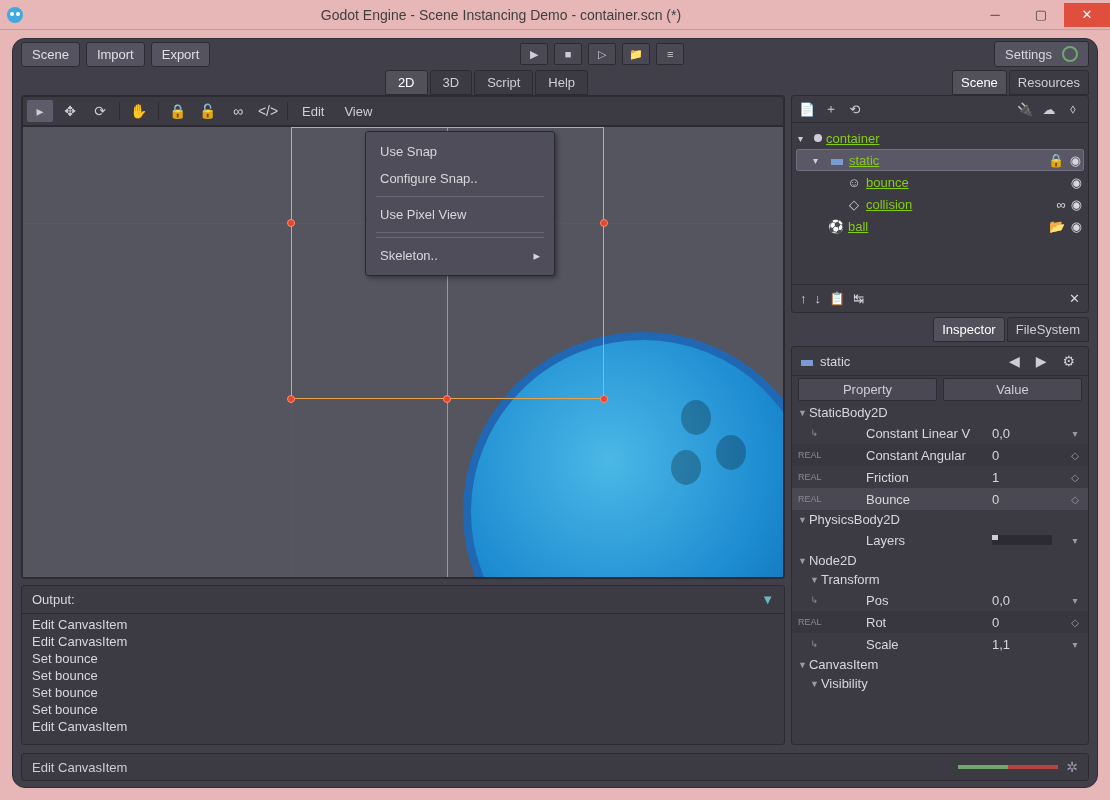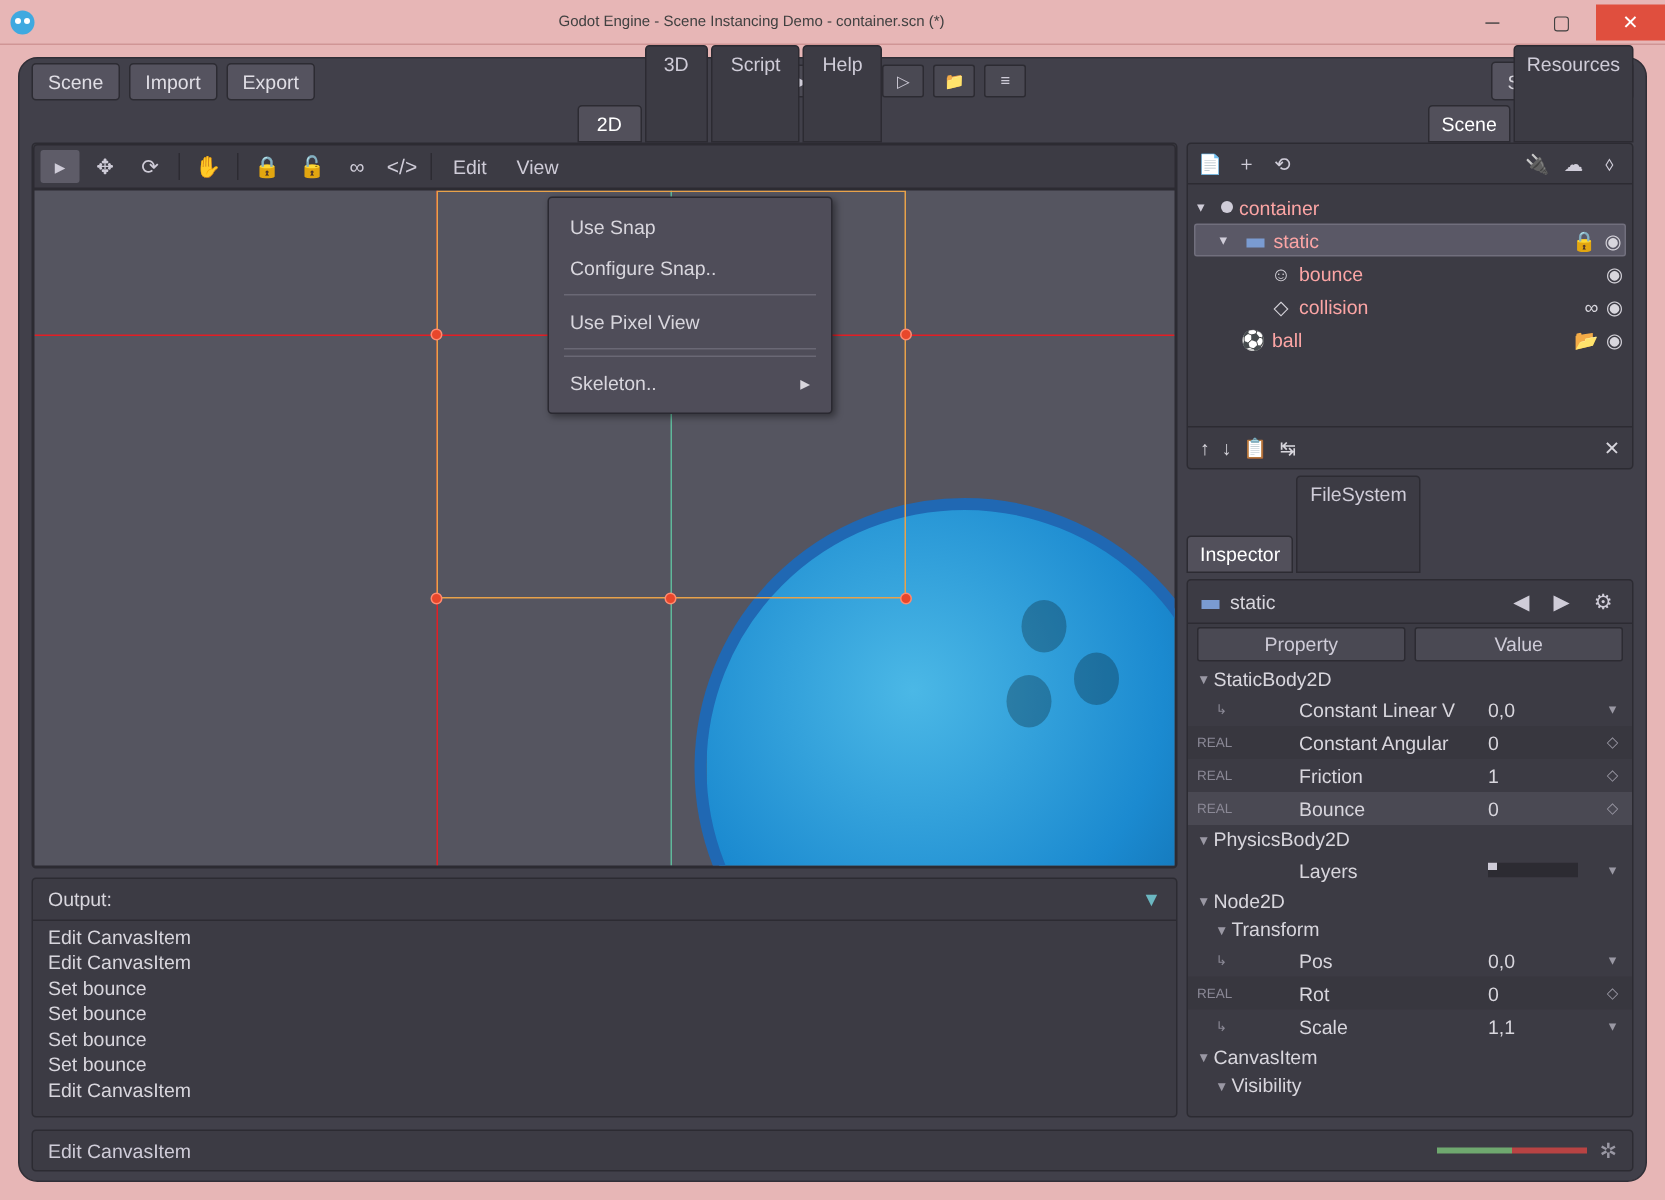--- a/index.html
+++ b/index.html
@@ -2,40 +2,40 @@
 <html><head>
 <meta charset="utf-8">
 <style>
   * { box-sizing: border-box; margin: 0; padding: 0; font-family: Arial, Helvetica, sans-serif; font-size: 13px; color: #d8d6dd; user-select: none; }
   body { width: 1110px; height: 800px; background: #e7b6b6; overflow: hidden; }
   .window { position: relative; width: 1110px; height: 800px; }
 
   
   .titlebar { height: 30px; display: flex; align-items: center; background: #e7b6b6; border-bottom: 1px solid #d09595; }
   .titlebar .logo { width: 30px; height: 30px; display:flex; align-items:center; justify-content:center;}
-  .titlebar .title { flex:1; text-align:center; color:#404040; font-size:10px;}
+  .titlebar .title { flex:1; text-align:center; color:#404040; font-size:14px;}
   .winbtns { display:flex; height:24px; }
   .winbtn { width:46px; height:24px; display:flex; align-items:center; justify-content:center; color:#404040;}
   .winbtn.close { background:#e04f3e; color:#fff;}
 
   
   .app { position:absolute; left:12px; right:12px; top:38px; bottom:12px; background:#41404a; border:1px solid #2f2e36; border-radius:13px; display:flex; flex-direction:column; }
 
   
   .menubar { display:flex; align-items:center; height:30px; padding:4px 8px; gap:6px; }
   .mbtn { padding:4px 10px; background:#55535f; border:1px solid #2c2b32; border-radius:3px; color:#e0dee5; }
   .spacer{flex:1;}
   .iconbtn { width:28px; height:22px; display:flex; align-items:center; justify-content:center; border:1px solid #2c2b32; background:#4a4953; border-radius:2px; color:#cfccd8; font-size:11px;}
   .settings-led { width:16px; height:16px; border-radius:50%; border:2px solid #6fa86f; margin-left:4px;}
 
   
   .tabsrow { display:flex; align-items:flex-end; height:26px; padding:0 8px;}
   .tabsrow .tcenter{display:flex;gap:2px;}
   .tab { padding:4px 12px; background:#3c3b44; border:1px solid #2c2b32; border-radius:3px 3px 0 0; color:#cfccd8;}
-  .tab.active { background:#52505b; color:#fff;margin-top:40px;}
+  .tab.active { background:#52505b; color:#fff;}
   .tab.small{padding:4px 8px;}
 
   
   .body { flex:1; display:flex; padding:0 8px 4px 8px; gap:6px; min-height:0;}
 
   .leftcol { flex:1; display:flex; flex-direction:column; gap:6px; min-width:0;}
   .rightcol { width:298px; display:flex; flex-direction:column; gap:4px; }
 
   
   .toolstrip { height:30px; display:flex; align-items:center; gap:4px; padding:0 4px; background:#3c3b44; border:1px solid #2c2b32; border-radius:3px 3px 0 0;}
@@ -62,30 +62,30 @@
   .popup .pitem .shortcut{color:#9a98a4;font-size:12px;}
   .popup hr{border:none;border-top:1px solid #6a6875;margin:4px 10px;}
 
   
   .outpanel { height:160px; background:#3c3b44; border:1px solid #2c2b32; border-radius:3px; display:flex;flex-direction:column;}
   .outhead { padding:6px 10px;color:#cfccd8;display:flex;justify-content:space-between;border-bottom:1px solid #2c2b32;}
   .outbody { flex:1; overflow:hidden; padding:2px 10px 6px 10px; color:#b9b7c1;}
   .outbody div{line-height:17px;}
 
   
-  .rtabs { display:flex; gap:2px; justify-content:flex-start;}
+  .rtabs { display:flex; gap:2px; justify-content:flex-end;}
   .panel { background:#3c3b44; border:1px solid #2c2b32; border-radius:3px; display:flex; flex-direction:column;}
   .panel .phead{display:flex;gap:6px;padding:4px 6px;border-bottom:1px solid #2c2b32;align-items:center;}
   .panel .phead .picon{width:18px;height:18px;display:flex;align-items:center;justify-content:center;color:#cfccd8;}
   .scene-tree{flex:1;padding:4px 4px;}
   .node{display:flex;align-items:center;height:22px;gap:4px;padding:0 2px;border-radius:2px;}
   .node.selected{background:#5a5866;border:1px solid #716f7d;}
   .node .collapse{width:12px;color:#cfccd8;font-size:10px;}
   .node .nicon{width:16px;height:16px;display:flex;align-items:center;justify-content:center;}
-  .node .nlabel{flex:1;color:#fca5a5;}
+  .node .nlabel{flex:1;color:#84cc16;text-decoration:underline;}
   .node .extras{display:flex;gap:5px;color:#cfccd8;}
   .indent1{padding-left:16px;} .indent2{padding-left:34px;}
   .scenefoot{display:flex;align-items:center;gap:8px;padding:6px 8px;border-top:1px solid #2c2b32;color:#cfccd8;}
 
   
   .insphead{display:flex;align-items:center;padding:6px 8px;gap:6px;border-bottom:1px solid #2c2b32;}
   .insphead .ilabel{flex:1;color:#d8d6dd;}
   .insphead .nav{color:#cfccd8;padding:0 5px;font-size:14px;}
   .colhead{display:flex;padding:2px 6px;gap:6px;}
   .colhead div{flex:1;text-align:center;padding:3px;background:#4a4953;border:1px solid #2c2b32;border-radius:2px;color:#cfccd8;}

